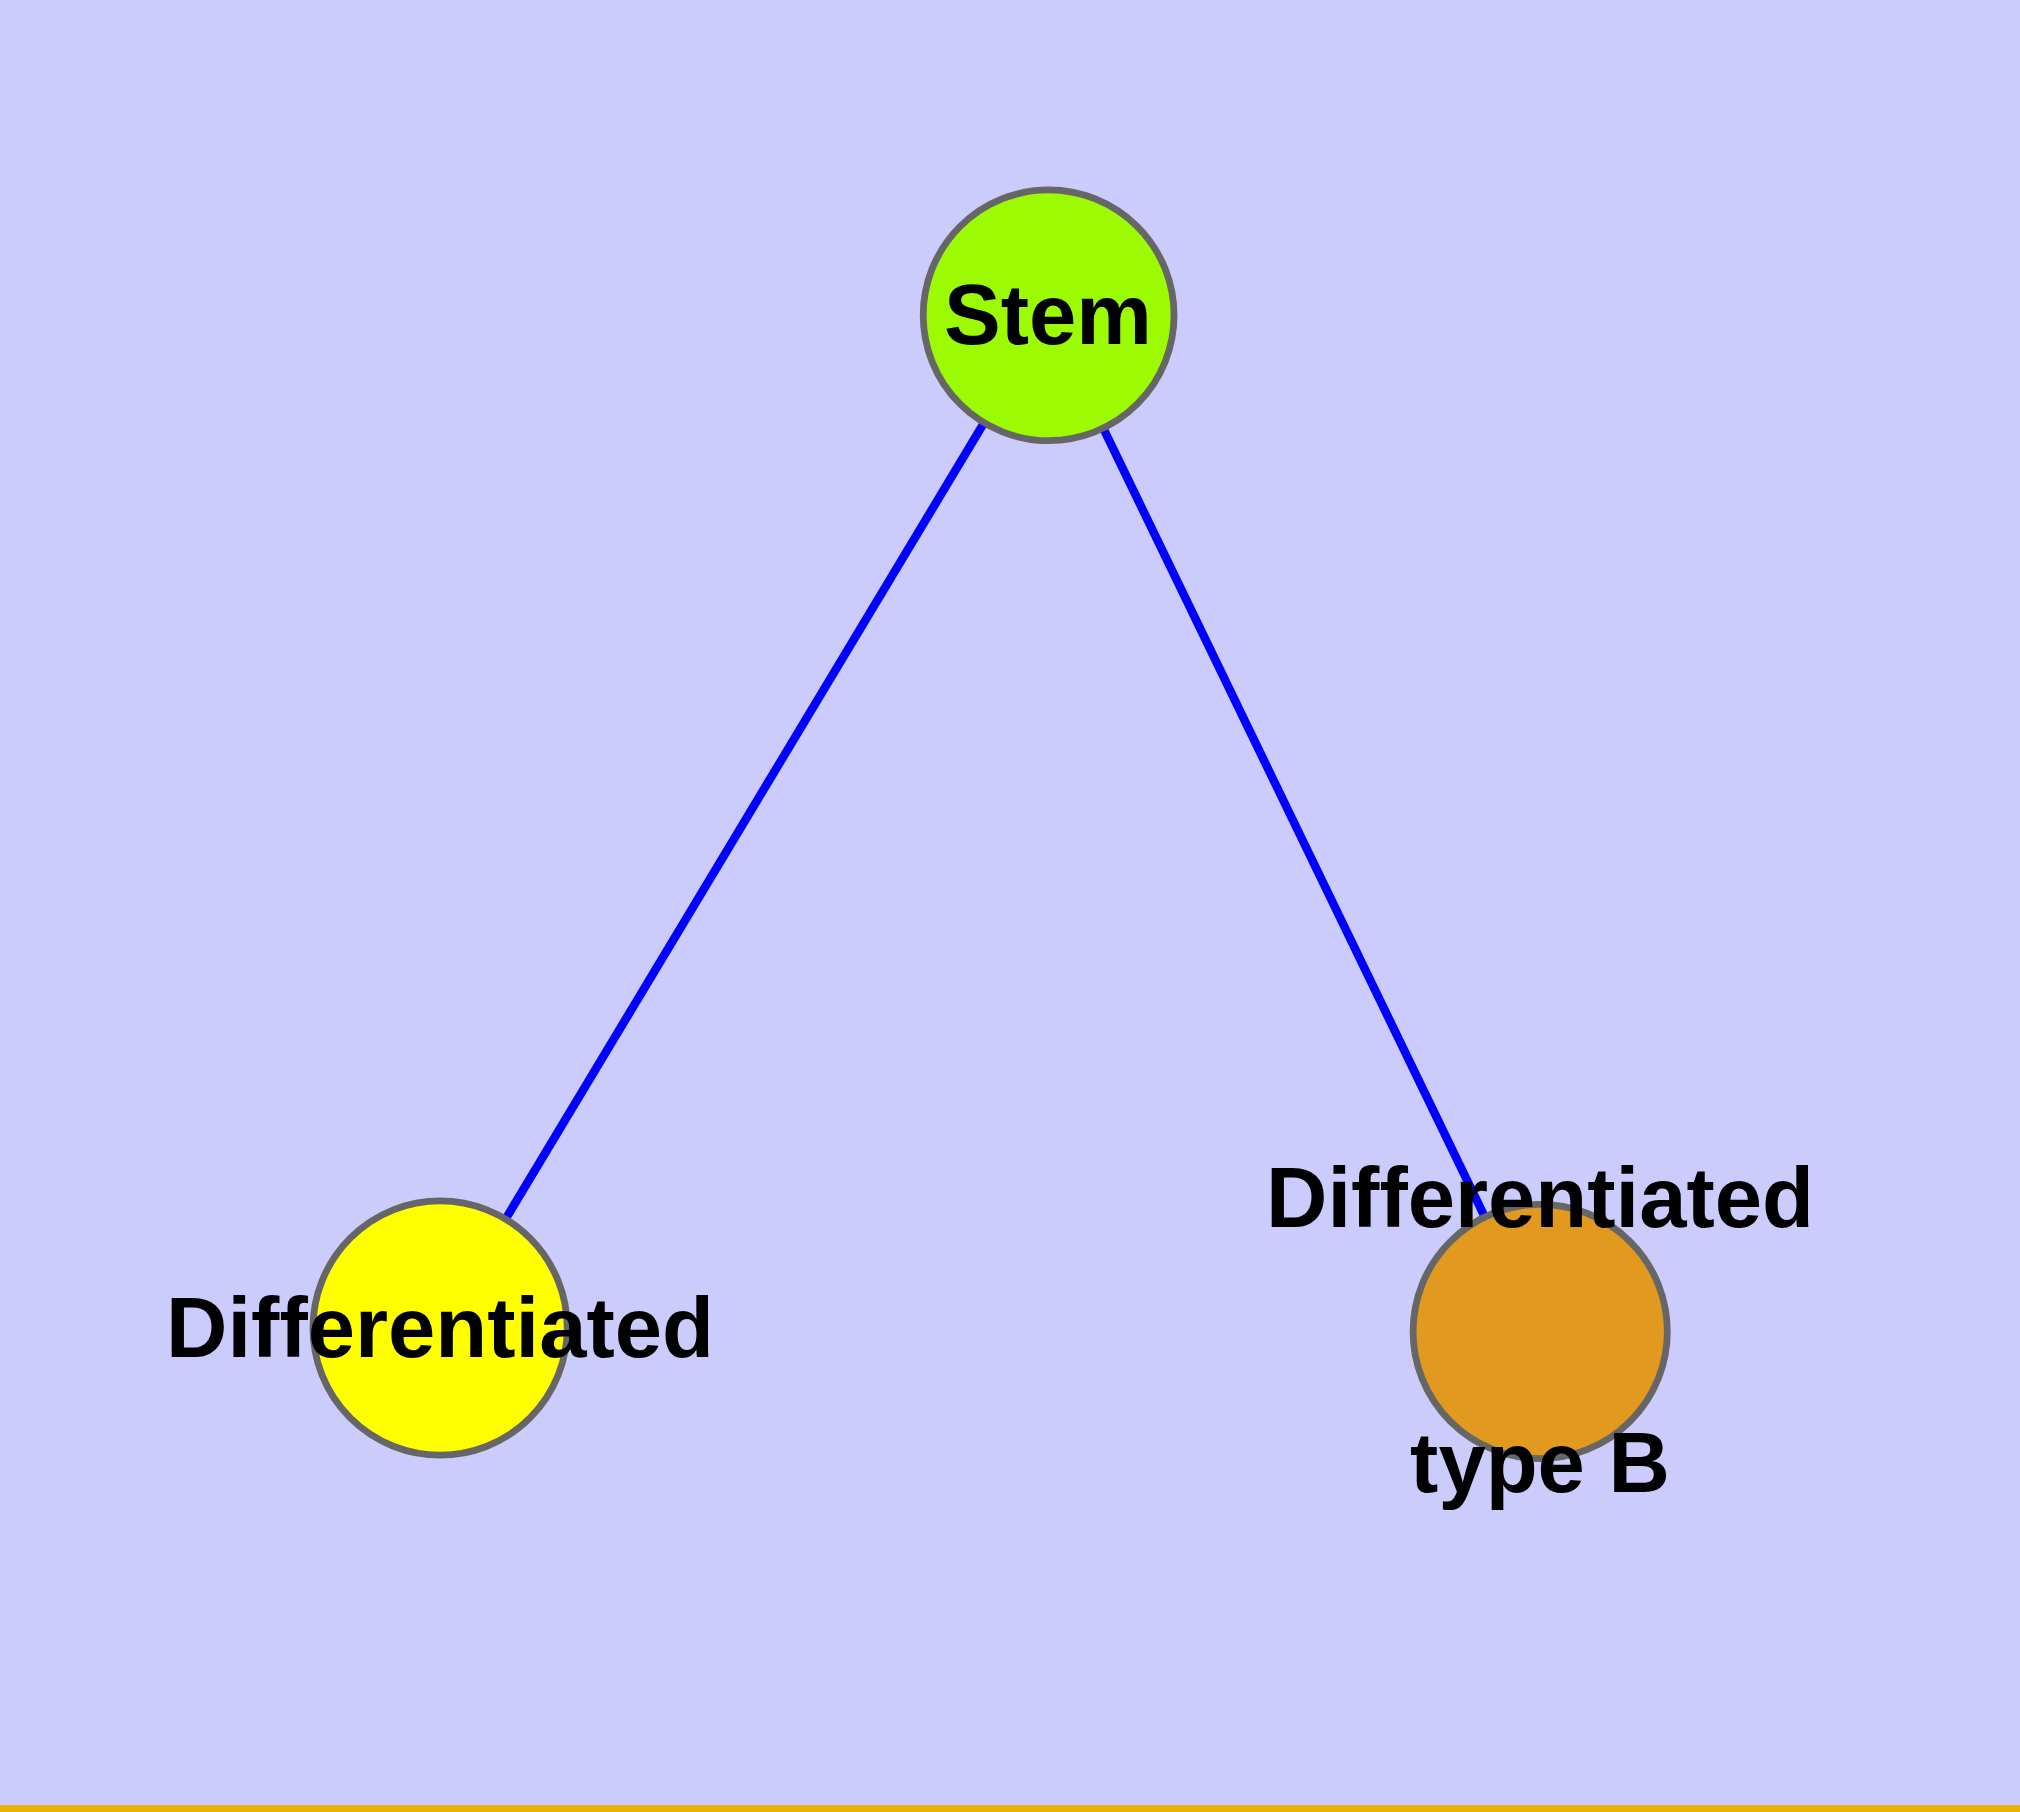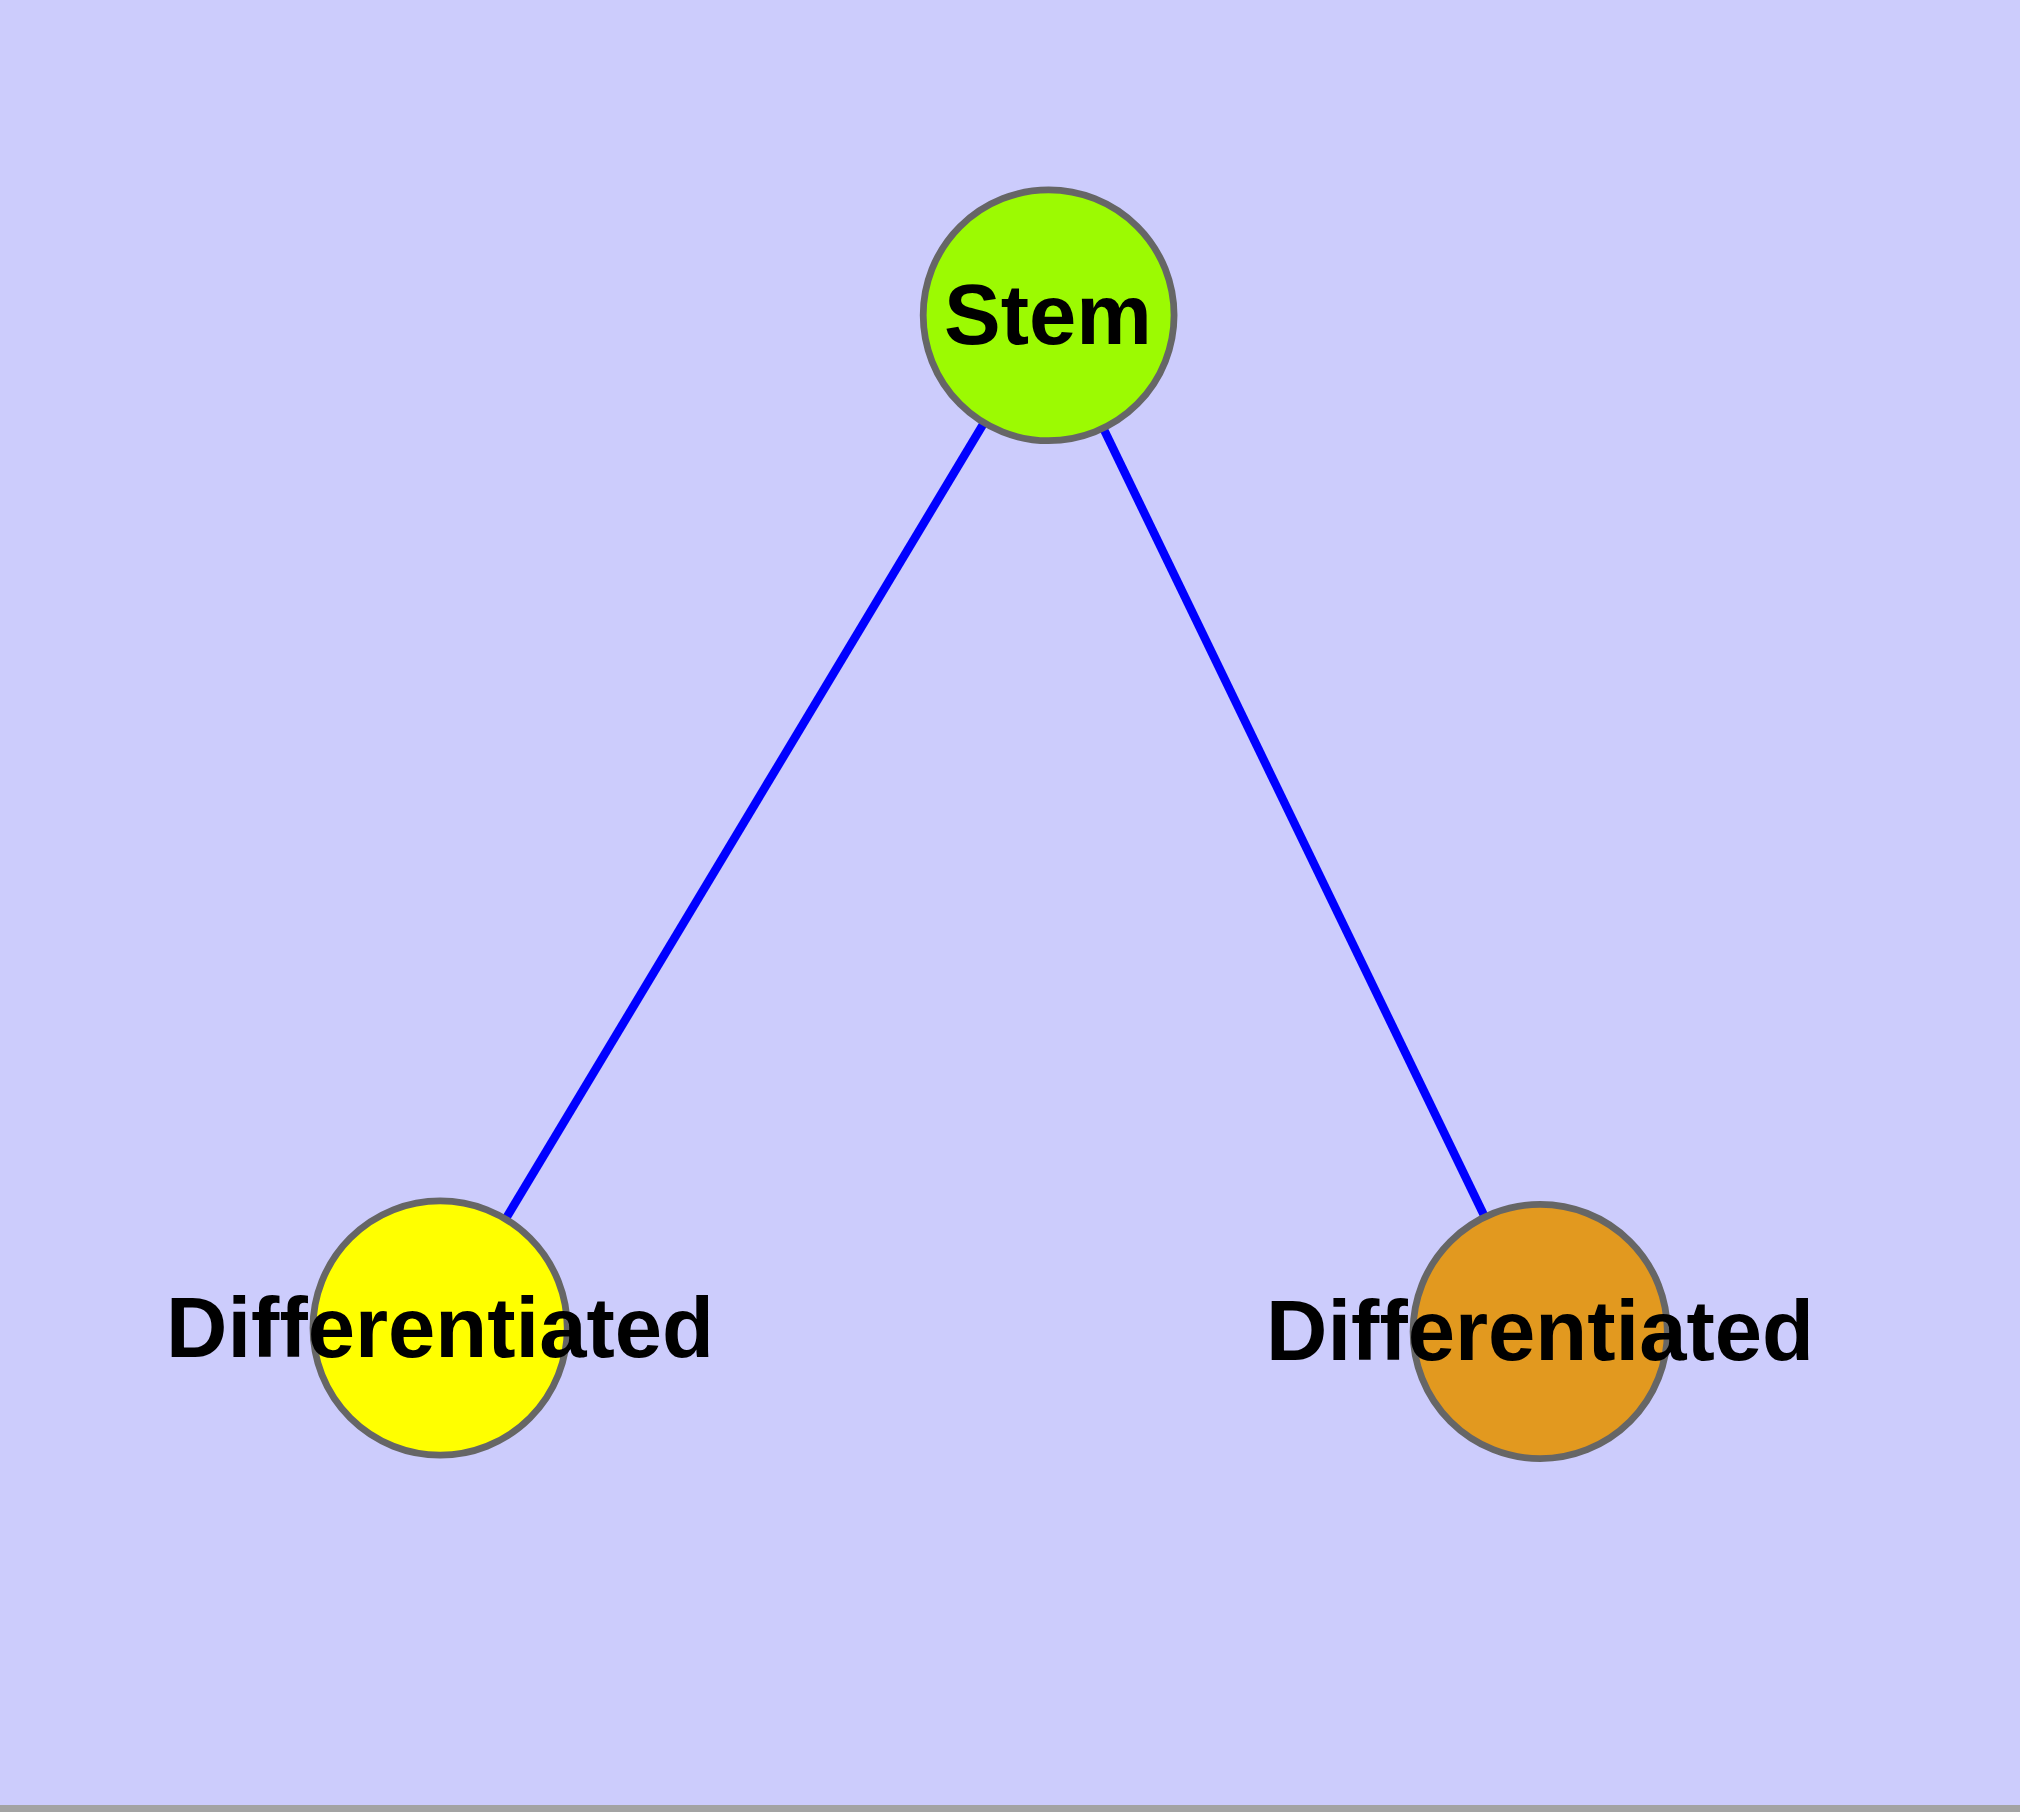--- a/index.html
+++ b/index.html
@@ -4,21 +4,21 @@
 <style>
   html, body {
     margin: 0;
     padding: 0;
     background: #ffffff;
   }
   #canvas {
     position: relative;
     width: 2021px;
     height: 1812px;
-    background: #a3a3a3;
+    background: #eab308;
     overflow: hidden;
     font-family: "Liberation Sans", sans-serif;
   }
   #plot-background {
     position: absolute;
     left: 0;
     top: 0;
     width: 2021px;
     height: 1805px;
     background: #ccccfc;
@@ -64,16 +64,17 @@
   </svg>
 
   <div class="node-label label-stem" style="left:1048px; top:315px;">Stem</div>
 
   <div class="node-label label-typea" style="left:440px; top:1328px;">
     <div>Differentiated</div>
   </div>
 
   <div class="node-label label-typeb" style="left:1540px; top:1331px;">
     <div>Differentiated</div>
+    <div>type B</div>
   </div>
 
 </div>
 
 
 </body></html>

